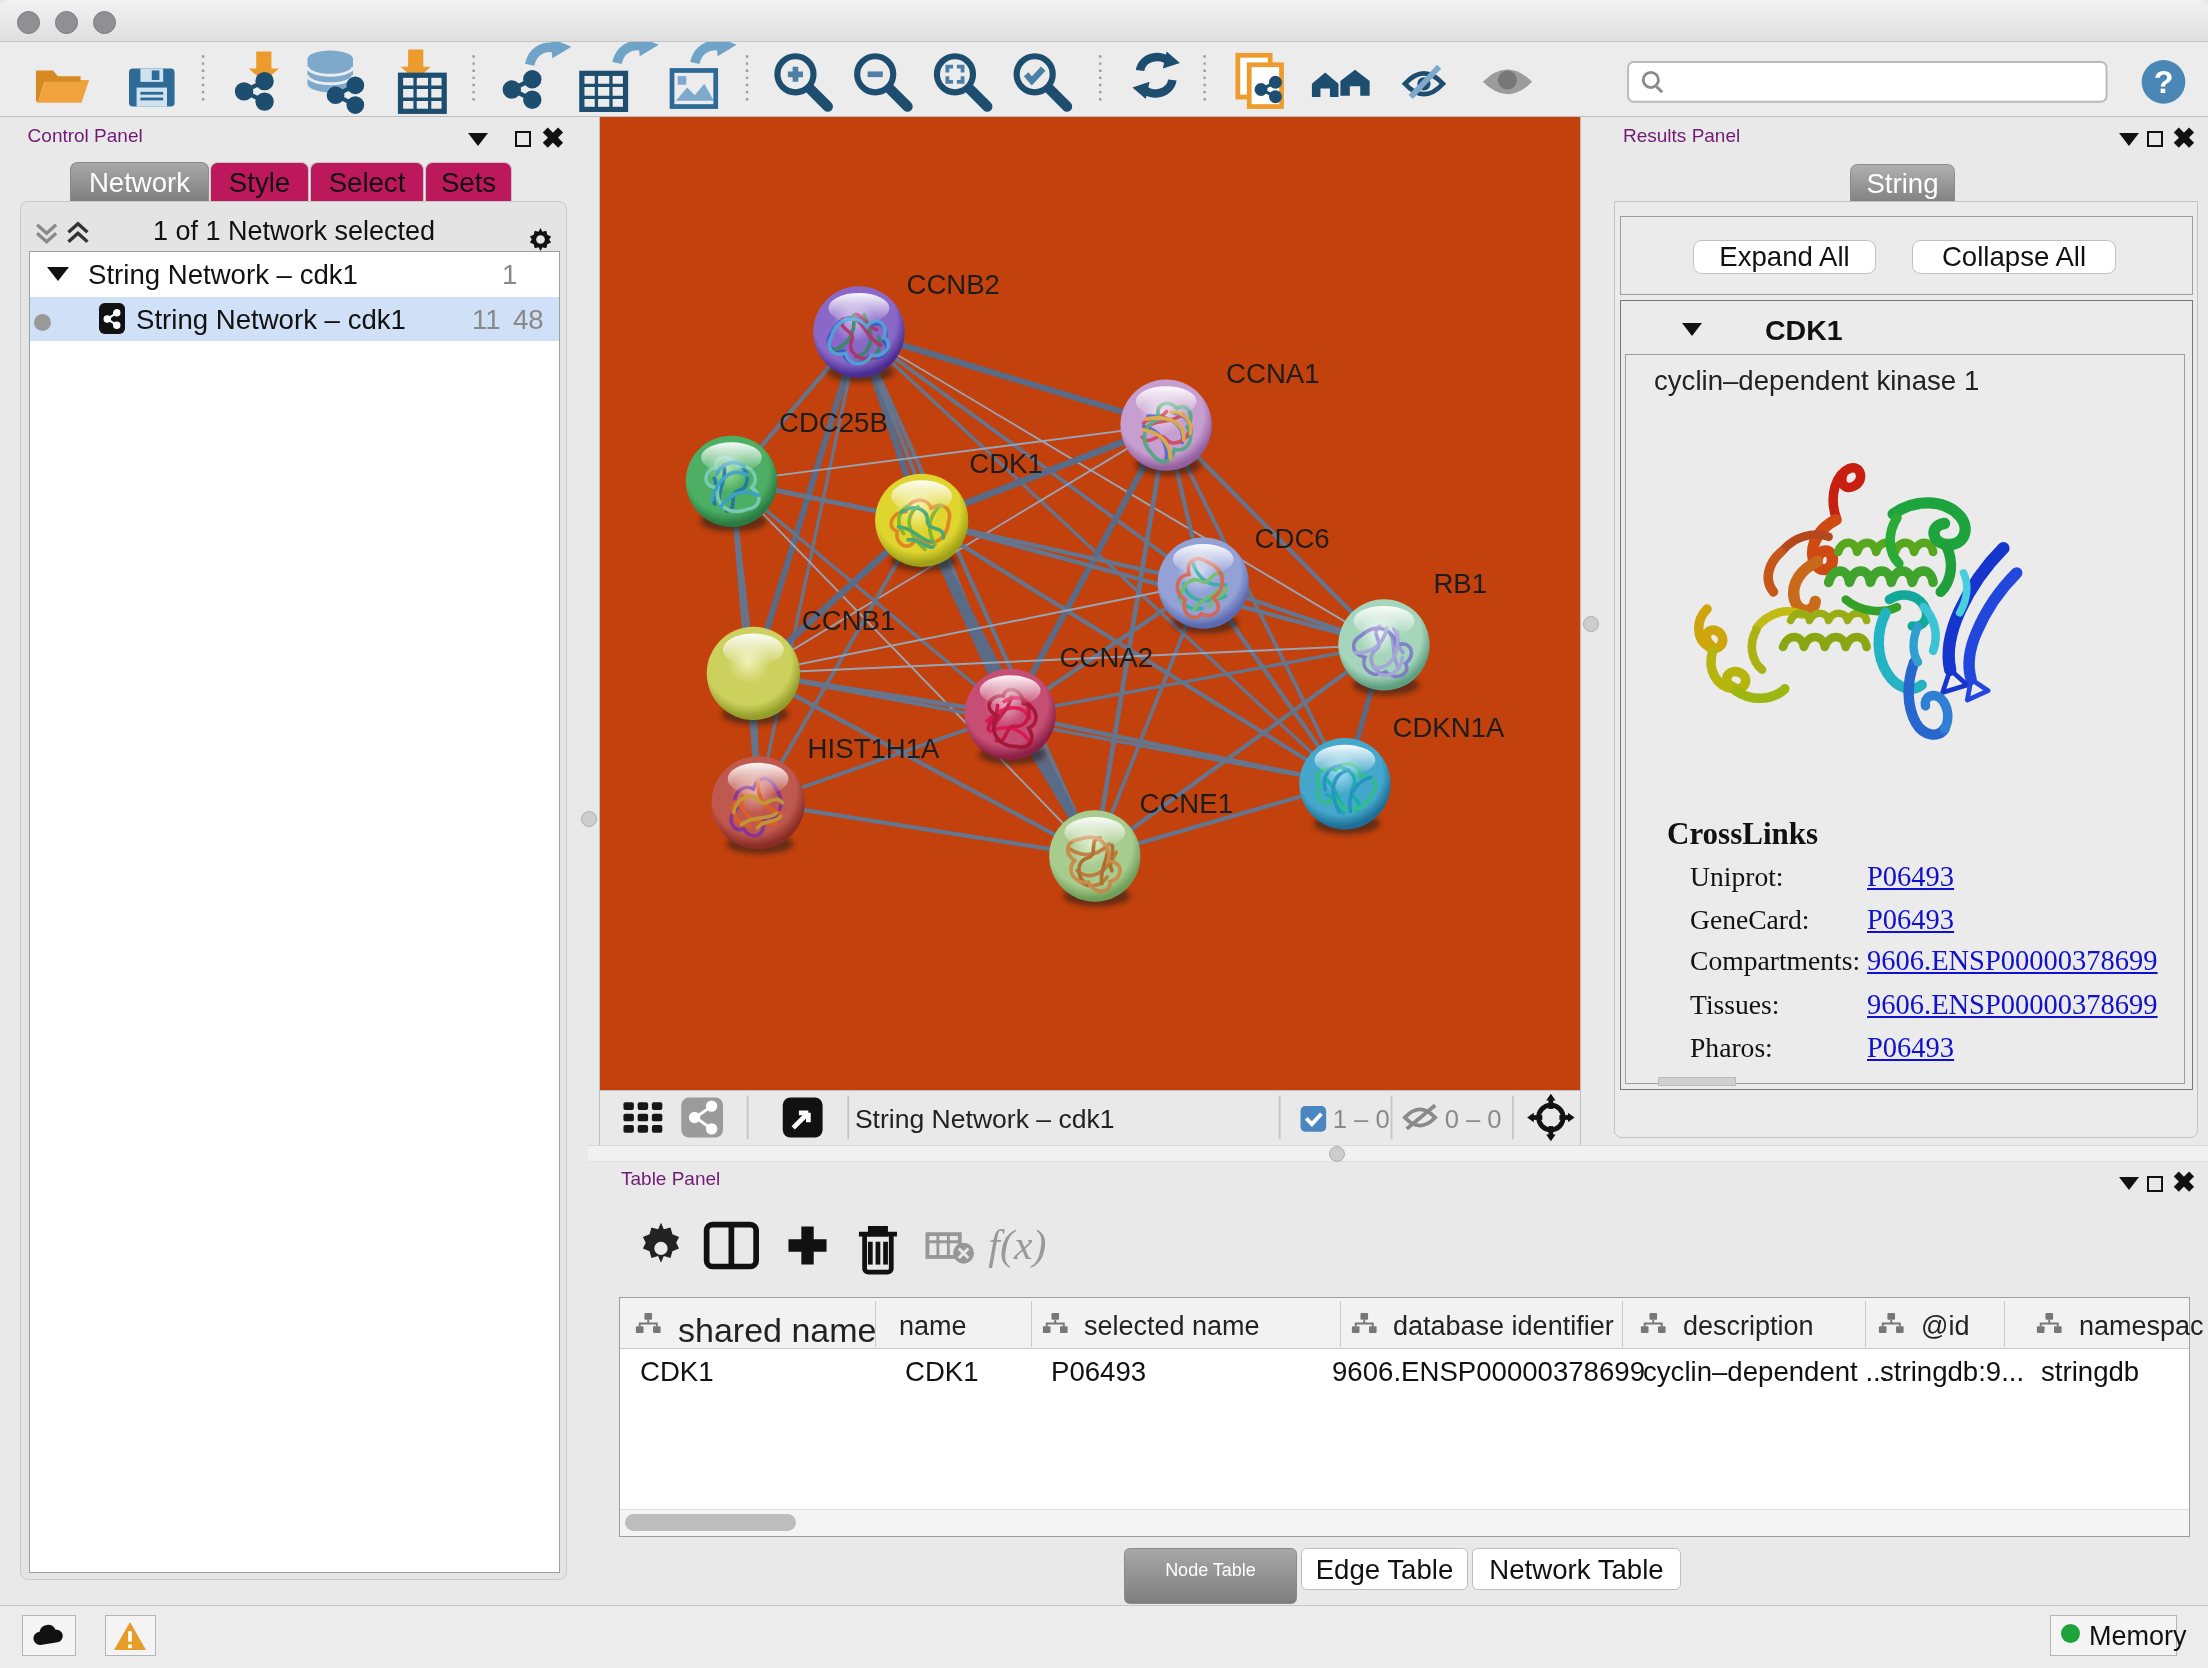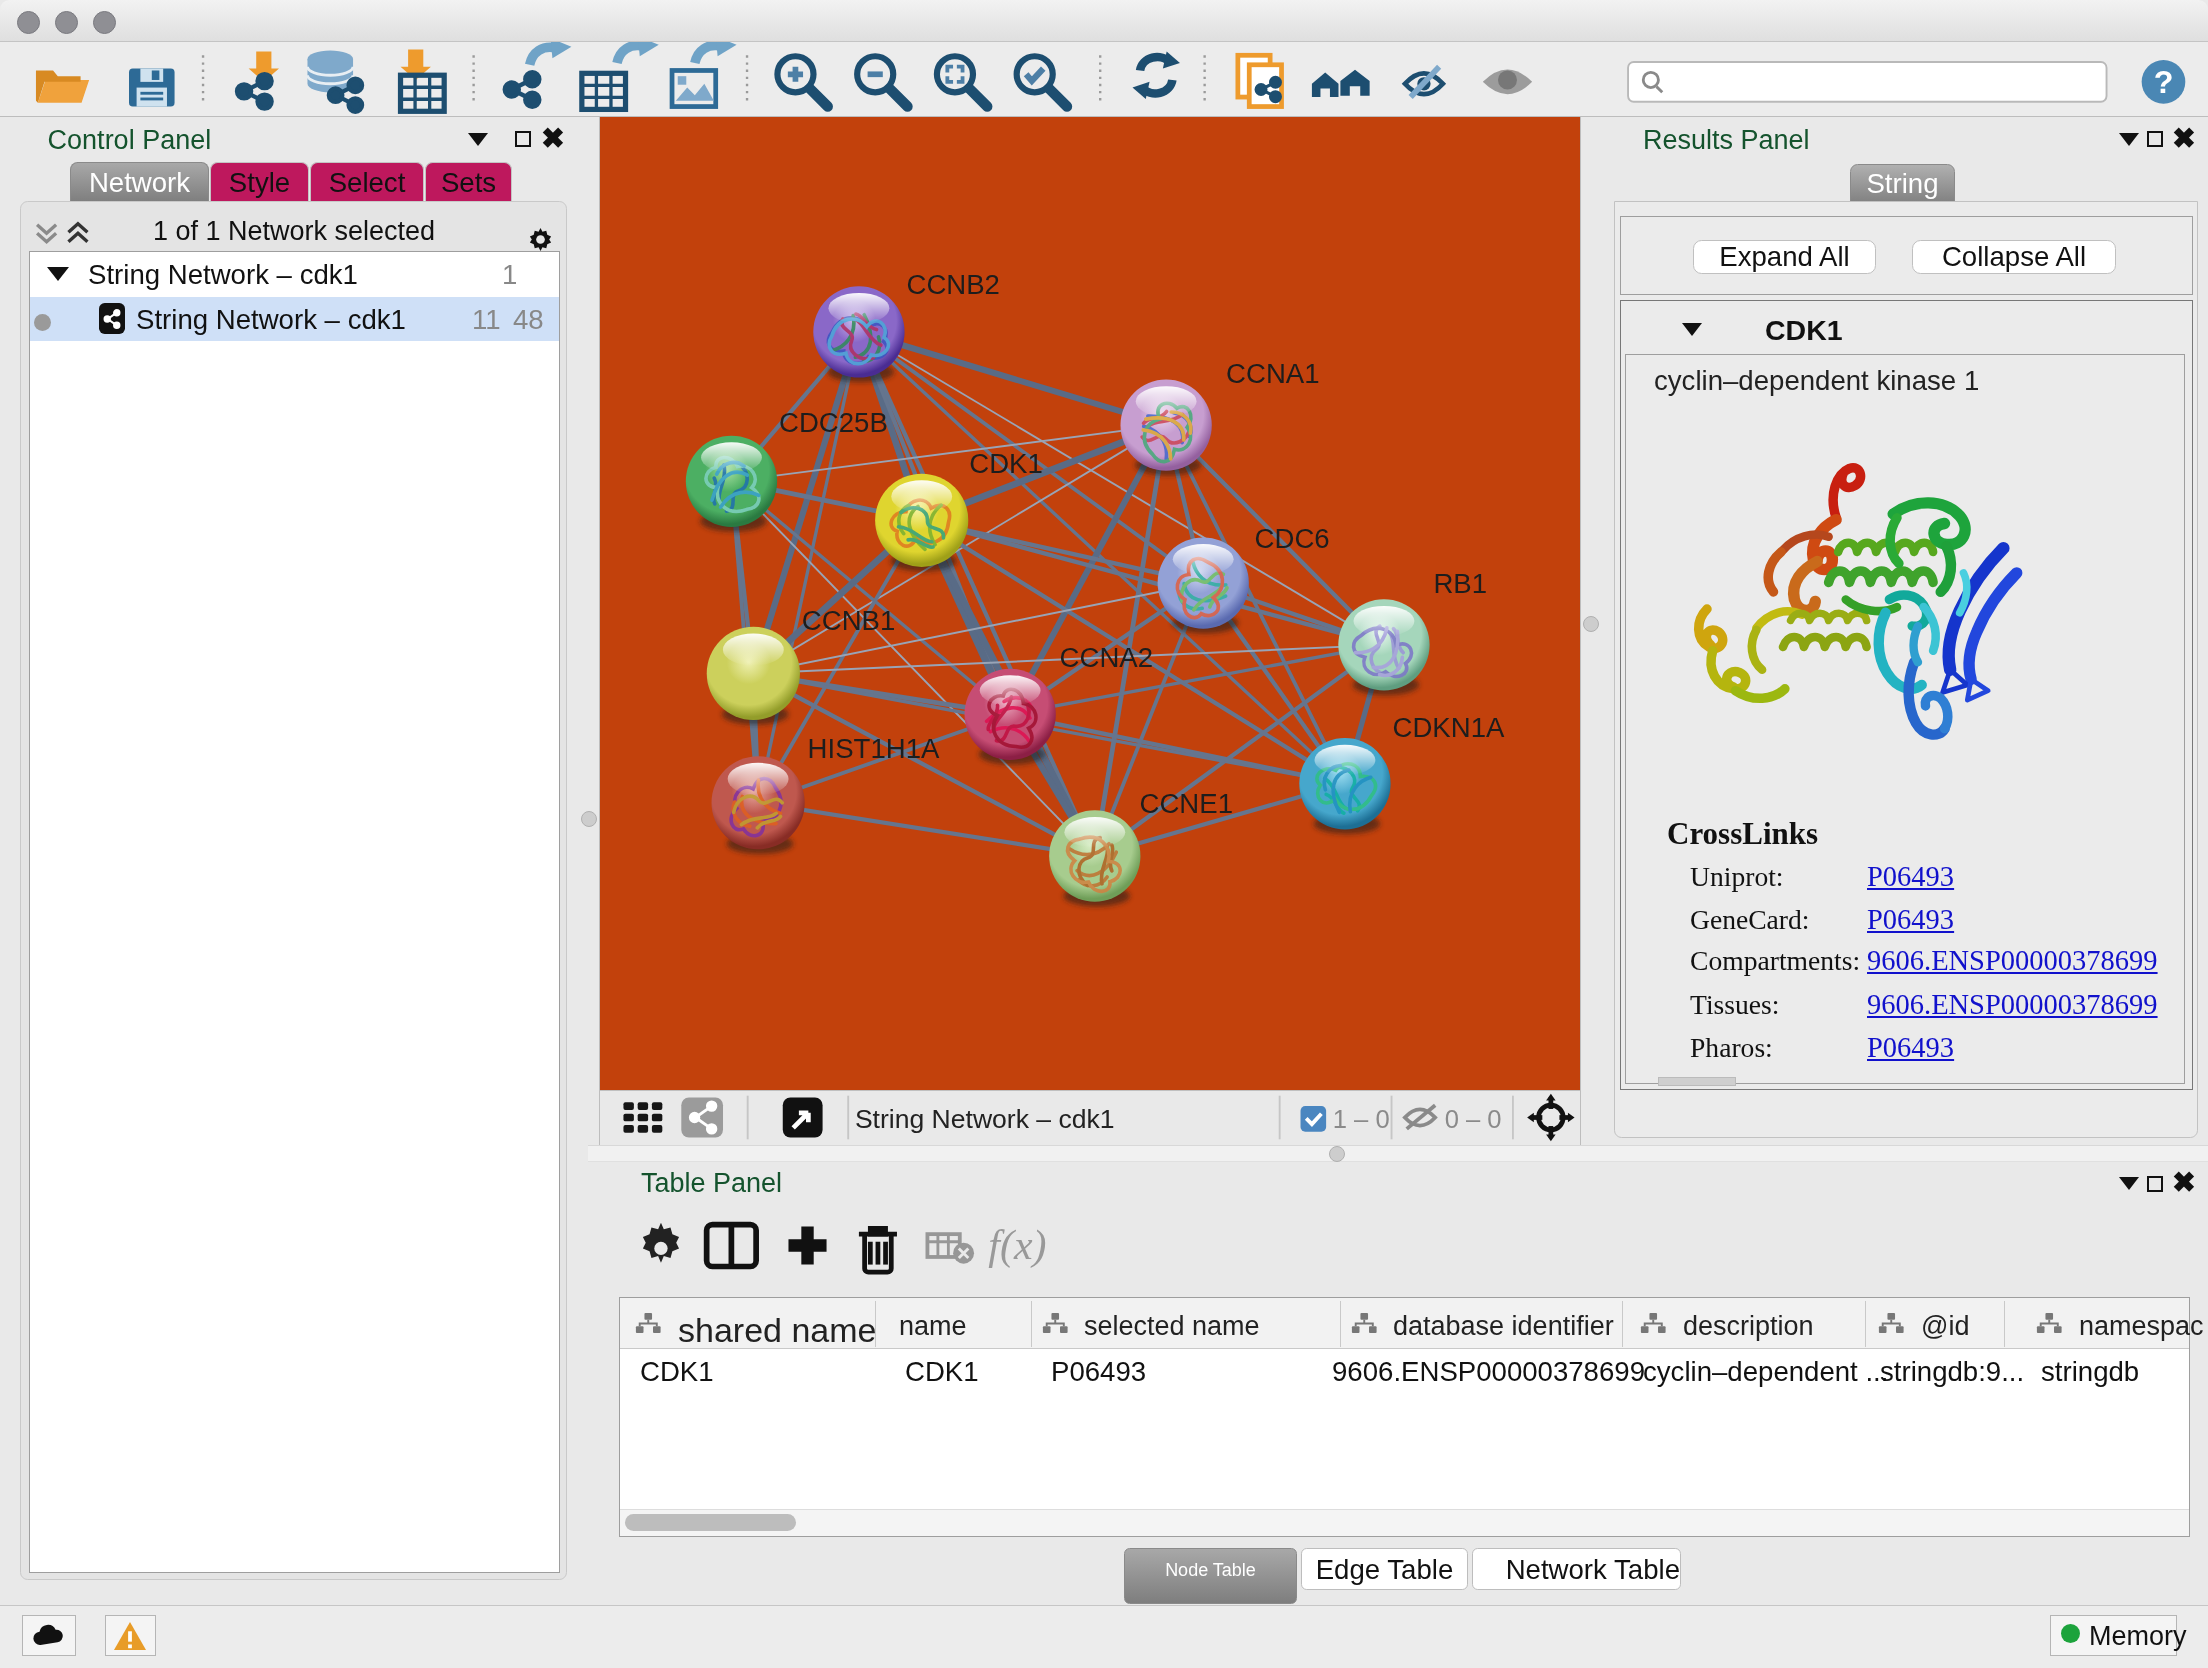--- a/index.html
+++ b/index.html
@@ -1,18 +1,18 @@
 <!DOCTYPE html>
 <html style="font-size:15px"><head><meta charset="utf-8"><style>
 
 * { margin:0; padding:0; box-sizing:border-box; }
 html,body { width:2208px; height:1668px; font-family:"Liberation Sans", sans-serif; }
 body { background:#e9e9e9; position:relative; overflow:hidden; }
 .abs { position:absolute; }
-.panelhdr { font-size:27px; color:#14532d;margin-left:20px; }
+.panelhdr { font-size:19px; color:#701a75; }
 .tri { width:0; height:0; border-left:10.5px solid transparent; border-right:10.5px solid transparent; border-top:13.3px solid #111; display:inline-block; }
 .winbtn { font-size:28.5px; color:#111; font-weight:bold; }
 .tab { position:absolute; top:0; height:40px; line-height:40px; text-align:center; font-size:27.6px;
        background:#be185d; border:1px solid #c4c4c4; border-bottom:none; border-radius:7.6px 7.6px 0 0; color:#111; }
 .tab.sel { background:linear-gradient(#a8a8a8,#7e7e7e); color:#fff; border-color:#8a8a8a; }
 .btn { position:absolute; background:#ffffff; border:1.9px solid #c0c0c0; border-radius:8.6px; text-align:center; font-size:27.6px; color:#111; }
 .serif { font-family:"Liberation Serif", serif; }
 a.lnk { color:#1111cc; text-decoration:underline; }
 
 </style></head><body>
@@ -572,21 +572,21 @@
 <div class="abs" style="left:905px;top:1356px;font-size:27.6px;color:#111">CDK1</div>
 <div class="abs" style="left:1051px;top:1356px;font-size:27.6px;color:#111">P06493</div>
 <div class="abs" style="left:1332px;top:1356px;font-size:27.6px;color:#111">9606.ENSP00000378699</div>
 <div class="abs" style="left:1643px;top:1356px;font-size:27.6px;color:#111">cyclin–dependent ...</div>
 <div class="abs" style="left:1880px;top:1356px;font-size:27.6px;color:#111">stringdb:9...</div>
 <div class="abs" style="left:2041px;top:1356px;font-size:27.6px;color:#111">stringdb</div>
 <div class="abs" style="left:620px;top:1509px;width:1569px;height:27px;background:#f4f4f4;border-top:1px solid #ddd"></div>
 <div class="abs" style="left:625px;top:1514px;width:171px;height:17px;background:#bdbdbd;border-radius:8.6px"></div>
 <div class="abs" style="left:1124px;top:1548px;width:173px;height:56px;background:linear-gradient(#a8a8a8,#7e7e7e);color:#fff;border:1px solid #8a8a8a;border-radius:5.7px;text-align:center;line-height:42px;font-size:18px">Node Table</div>
 <div class="abs" style="left:1301px;top:1548px;width:167px;height:42px;background:#fff;color:#111;border:1px solid #bdbdbd;border-radius:5.7px;text-align:center;line-height:42px;font-size:27.6px">Edge Table</div>
-<div class="abs" style="left:1472px;top:1548px;width:209px;height:42px;background:#fff;color:#111;border:1px solid #bdbdbd;border-radius:5.7px;text-align:right;line-height:42px;font-size:27.6px">Network Table</div>
+<div class="abs" style="left:1472px;top:1548px;width:209px;height:42px;background:#fff;color:#111;border:1px solid #bdbdbd;border-radius:5.7px;text-align:center;line-height:42px;font-size:27.6px">Network Table</div>
 <div class="abs panelhdr" style="left:1623px;top:125px">Results Panel</div>
 <div class="abs tri" style="left:2119px;top:133px"></div>
 <div class="abs" style="left:2147px;top:131px;width:16px;height:16px;border:2.4px solid #111"></div>
 <div class="abs winbtn" style="left:2172px;top:122px">✖</div>
 <div class="abs" style="left:1850px;top:164px;width:105px;height:38px;background:linear-gradient(#b0b0b0,#838383);border:1px solid #8a8a8a;border-radius:7.6px 7.6px 0 0;color:#fff;text-align:center;line-height:38px;font-size:27.6px">String</div>
 <div class="abs" style="left:1614px;top:201px;width:584px;height:937px;background:#ebebeb;border:1px solid #c2c2c2;border-radius:0 0 7.6px 7.6px"></div>
 <div class="abs" style="left:1620px;top:216px;width:573px;height:79px;border:1px solid #9e9e9e"></div>
 <div class="btn" style="left:1693px;top:240px;width:183px;height:34px;line-height:32px">Expand All</div>
 <div class="btn" style="left:1912px;top:240px;width:204px;height:34px;line-height:32px">Collapse All</div>
 <div class="abs" style="left:1620px;top:300px;width:573px;height:790px;border:1px solid #777"></div>

